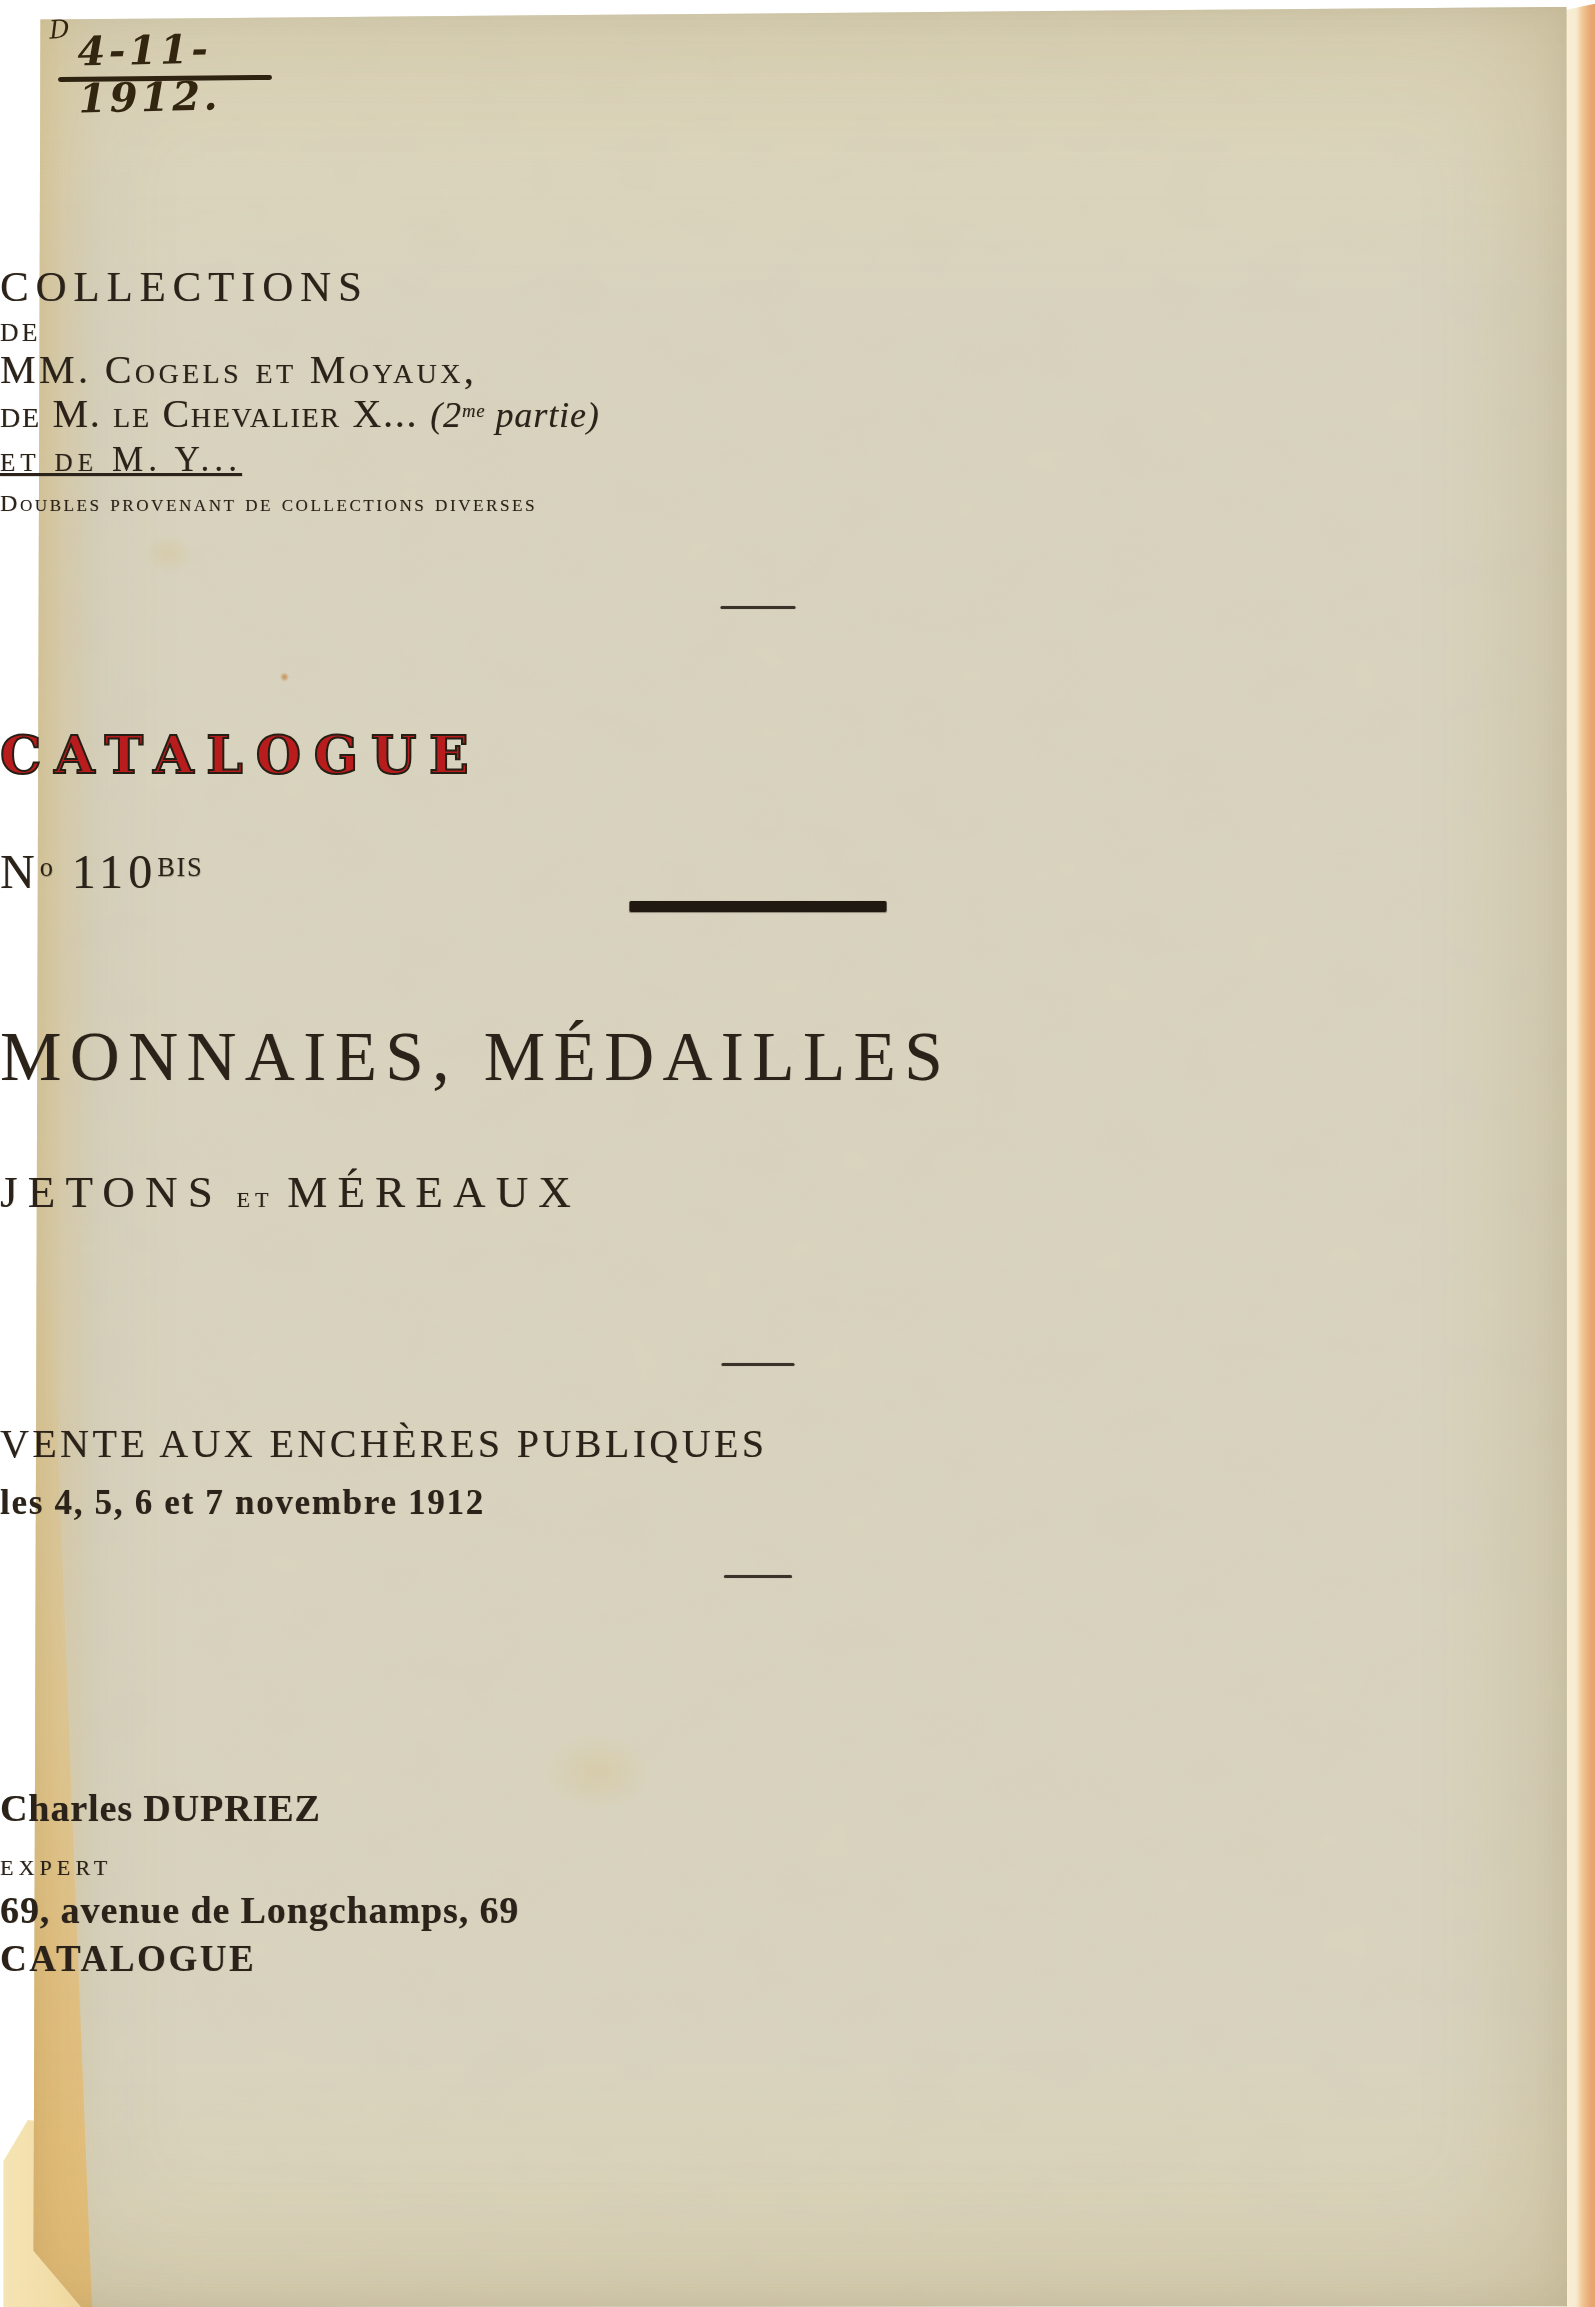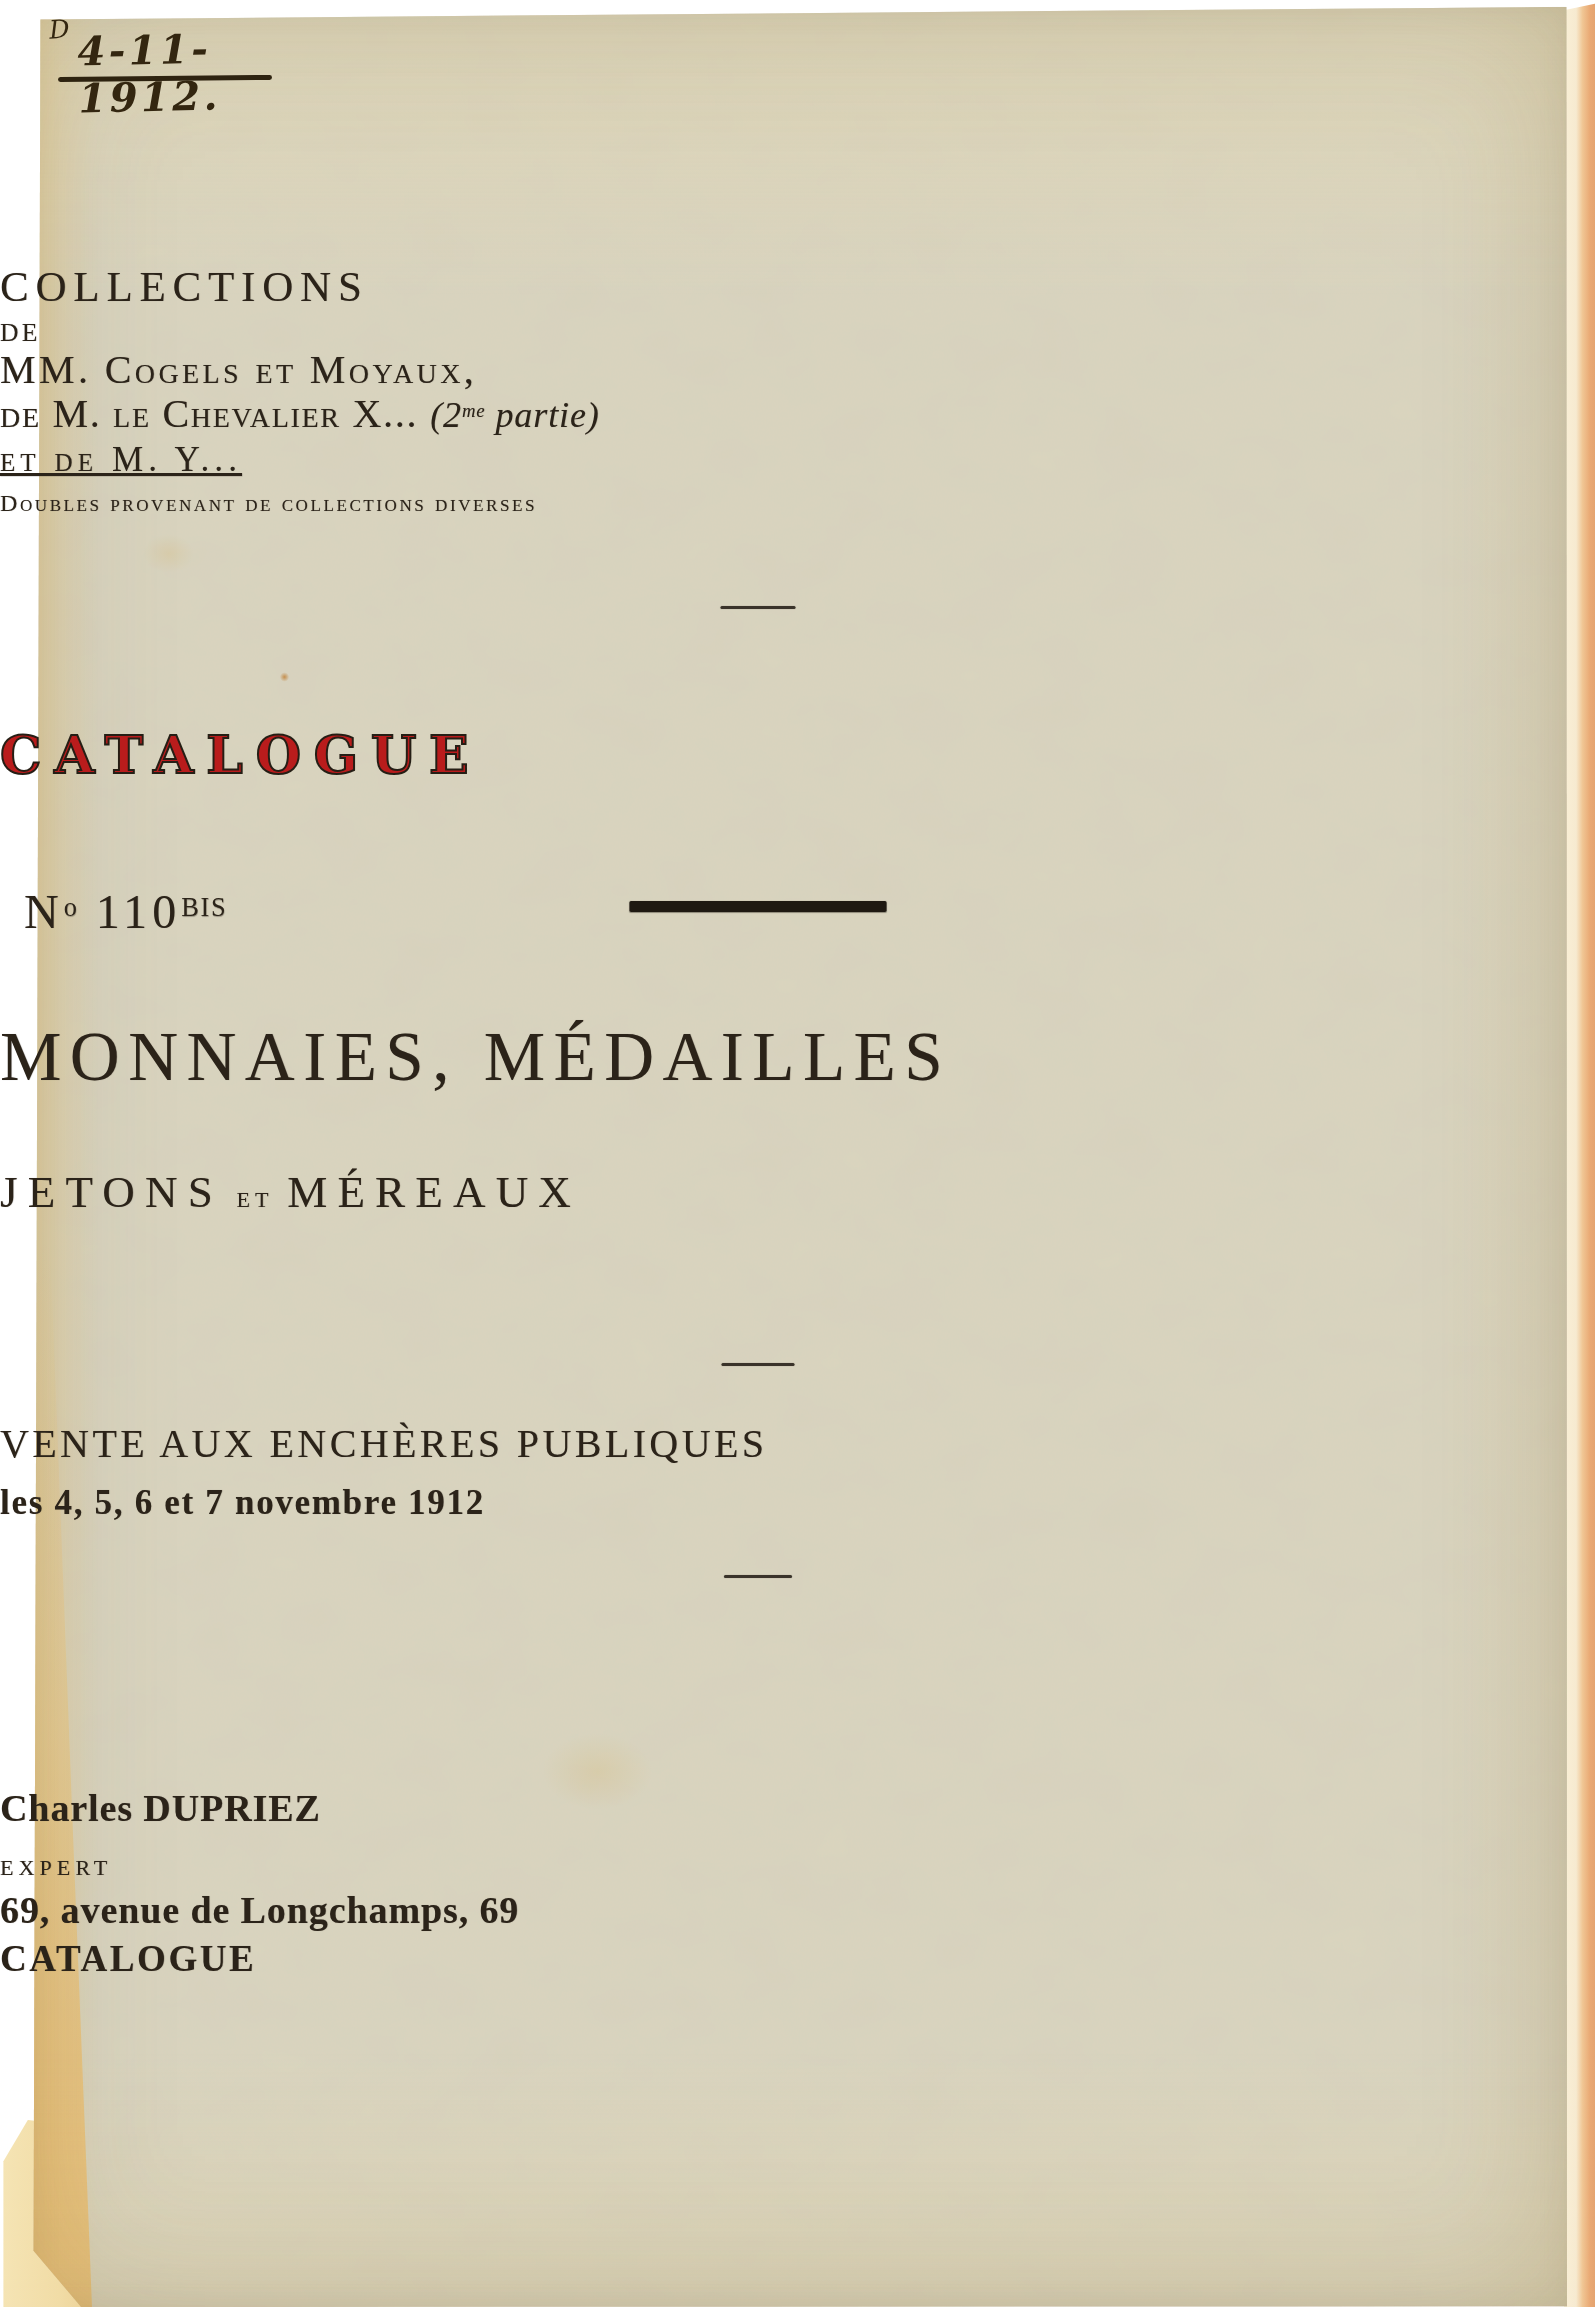--- a/index.html
+++ b/index.html
@@ -88,21 +88,21 @@
     box-shadow:0 0 0.9px rgba(58,51,42,.6);}
   .rule-1{top:606px;width:75px;}
   .rule-2{top:1363px;width:73px;}
   .rule-3{top:1575px;width:68px;}
 
   .l-catalogue{
     top:729px;font-size:52px;font-weight:bold;letter-spacing:12.8px;
     font-family:"DejaVu Serif","Liberation Serif",serif;
     -webkit-text-stroke:2px #251e15;color:#b91c1c;
   }
-  .l-number{top:888px;font-size:48px;letter-spacing:5.1px;padding-left:24px;}
+  .l-number{top:848px;font-size:48px;letter-spacing:5.1px;}
   .l-number sup{font-size:.55em;vertical-align:.45em;letter-spacing:1.7px;}
   .number-underline{
     position:absolute;left:50%;transform:translateX(-50%);top:901px;width:257px;height:11px;
     background:#1f1912;border-radius:1.7px;box-shadow:0 0.9px 0.9px rgba(31,25,18,.4);
   }
 
   .l-title1{top:1023px;font-size:69px;letter-spacing:8.5px;}
   .l-title2{top:1170px;font-size:45px;letter-spacing:10.2px;}
   .l-title2 .small-et{font-size:32px;font-variant:small-caps;margin:0 13.6px;letter-spacing:5.1px;}
 

